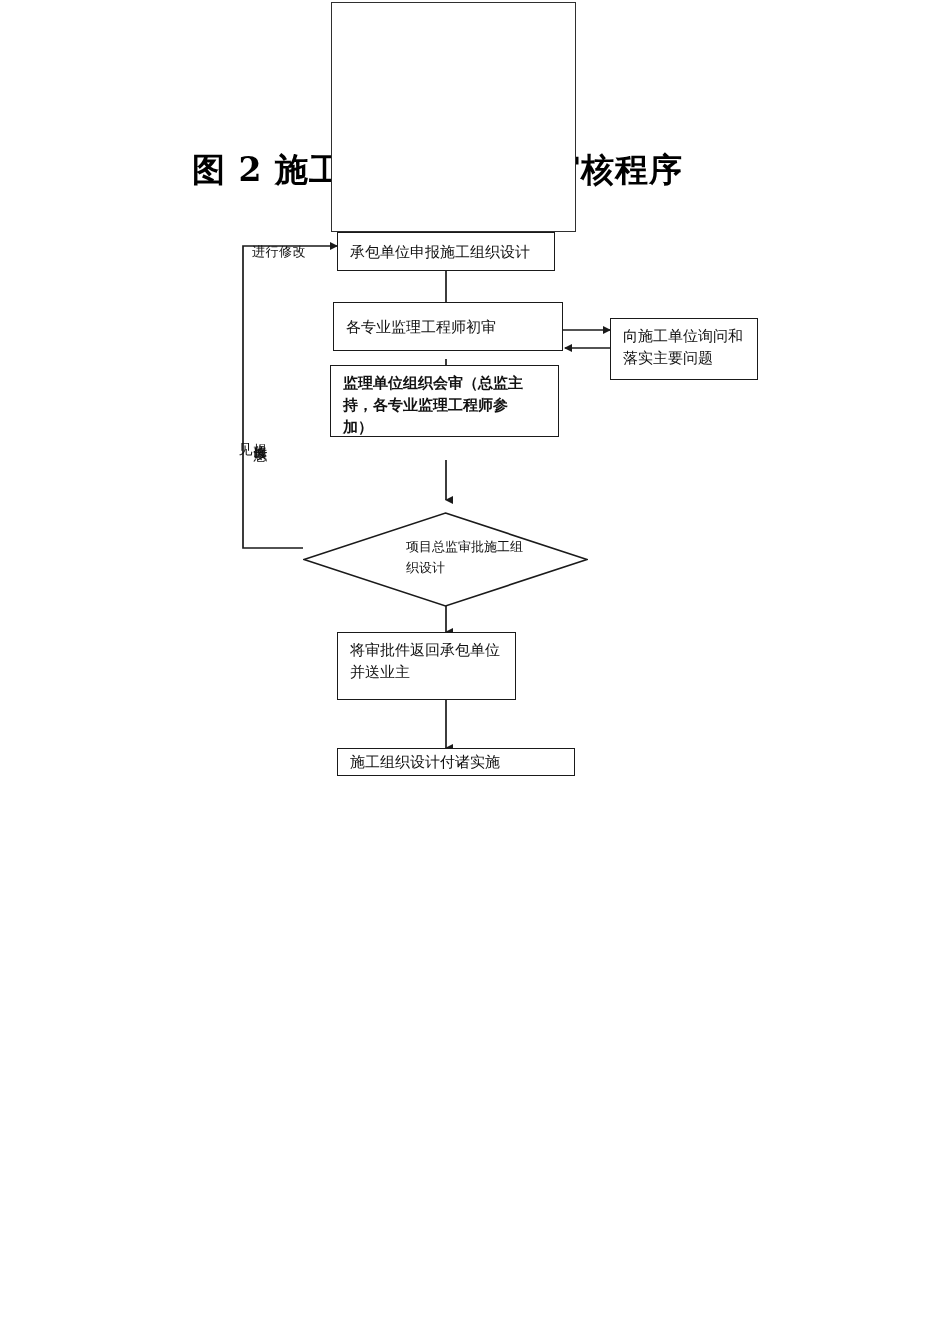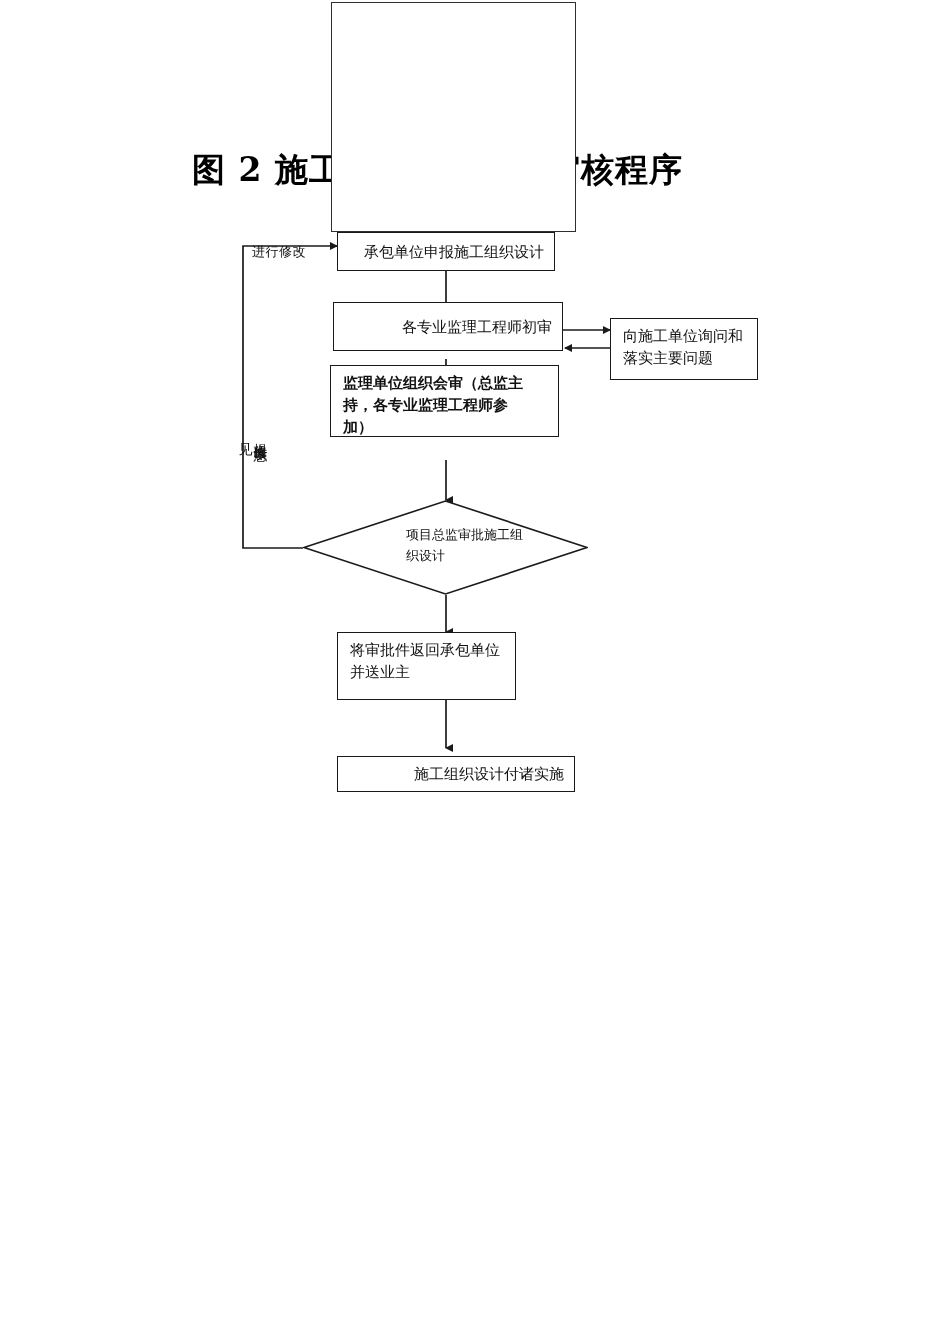--- a/index.html
+++ b/index.html
@@ -69,28 +69,28 @@
     padding: 6px 10px 0 12px;
     white-space: pre-wrap;
   }
   .node.center .txt {
     text-align: center;
     padding-top: 0;
   }
   .node.center {
     display: flex;
     align-items: center;
-    justify-content: flex-end;
+    justify-content: flex-start;
   }
 
   
   #decision-wrap {
     position: absolute;
     left: 303px;
-    top: 500px;
+    top: 512px;
     width: 285px;
     height: 95px;
     z-index: 12;
   }
   #decision-wrap svg { display: block; }
   #decision-label {
     position: absolute;
     left: 103px;
     top: 24px;
     width: 160px;
@@ -190,21 +190,21 @@
   </svg>
   <div id="decision-label" style="white-space:pre-wrap;">项目总监审批施工组
 织设计</div>
 </div>
 
 <div class="node" style="left:337px; top:632px; width:179px; height:68px;">
   <span class="txt">将审批件返回承包单位
 并送业主</span>
 </div>
 
-<div class="node center" style="left:337px; top:748px; width:238px; height:36px;margin-top:8px;">
+<div class="node center" style="left:337px; top:748px; width:238px; height:28px;">
   <span class="txt">施工组织设计付诸实施</span>
 </div>
 
 <div class="htext" style="left:252px; top:244px;">进行修改</div>
 
 <div class="vtext" style="left:252px; top:432px;">提出修改意</div>
 
 <div class="vtext" style="left:237px; top:432px;">见</div>
 
 </body></html>

